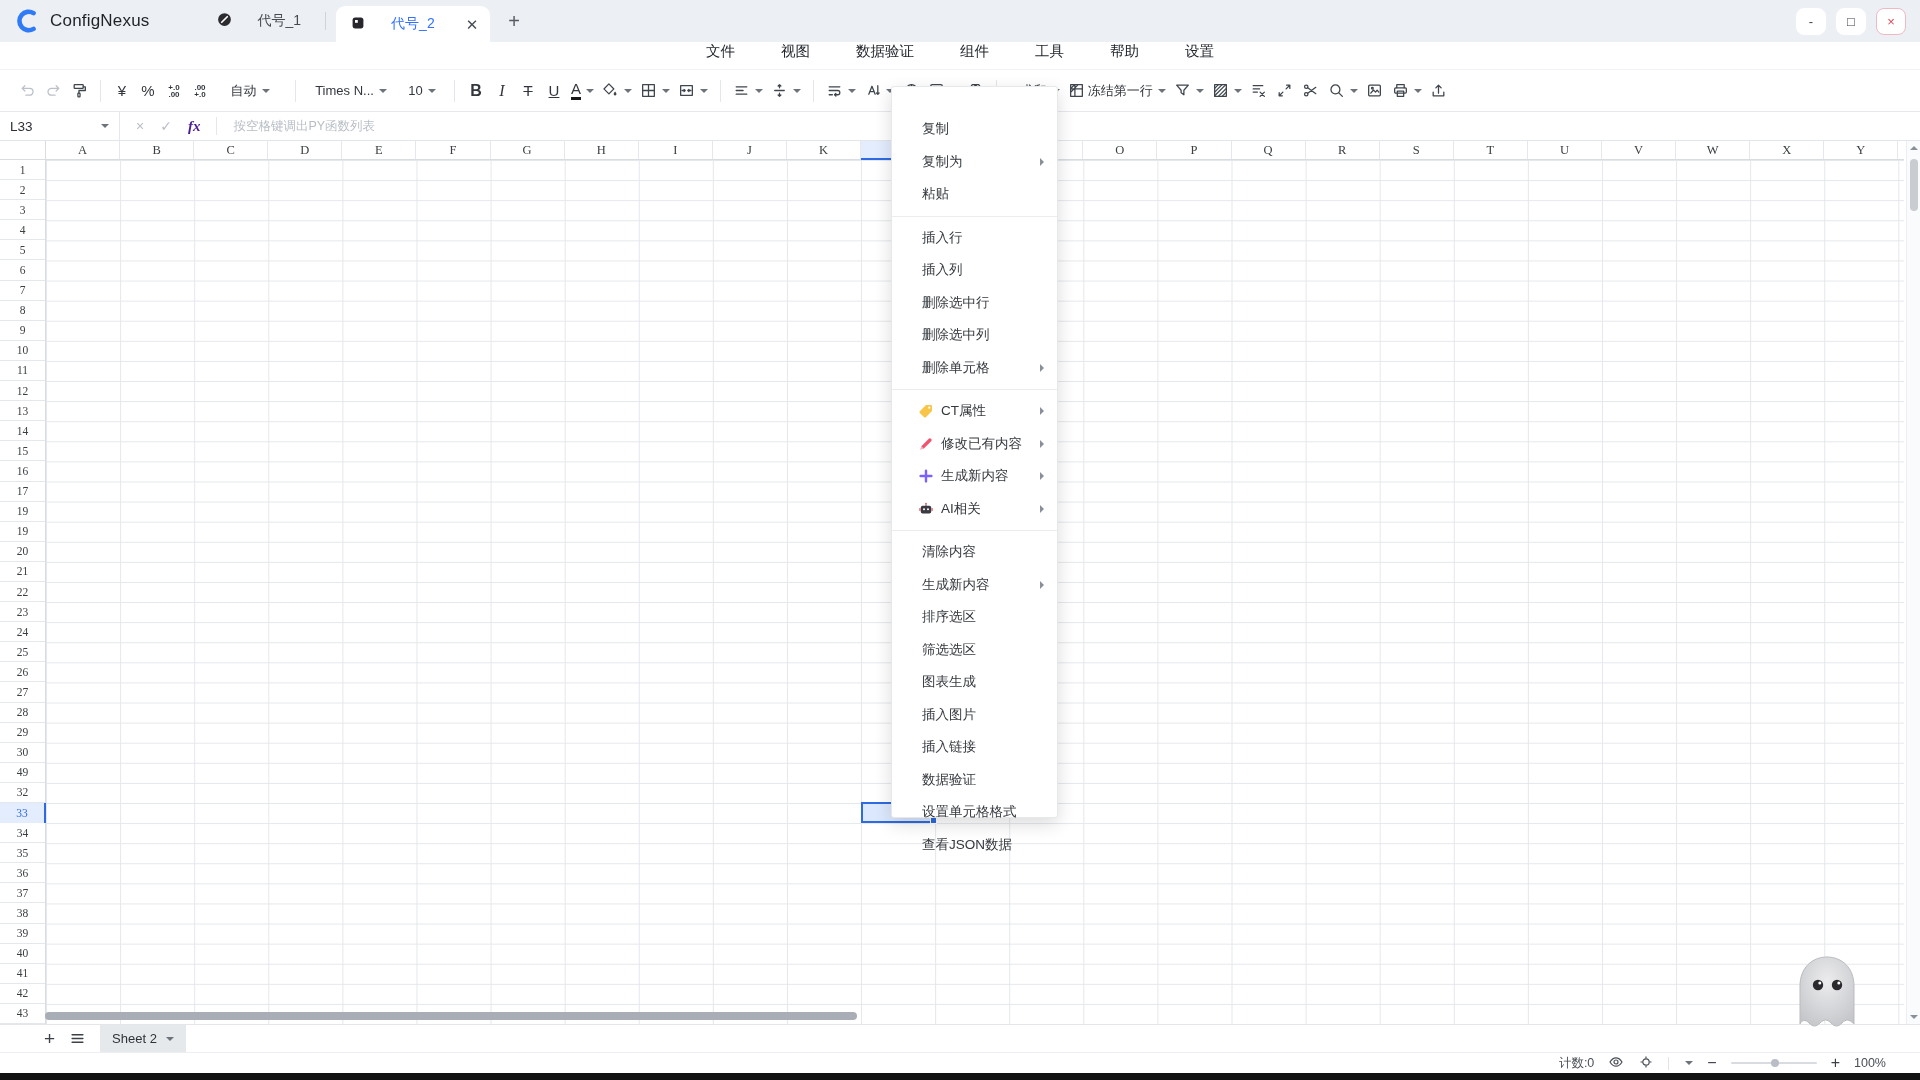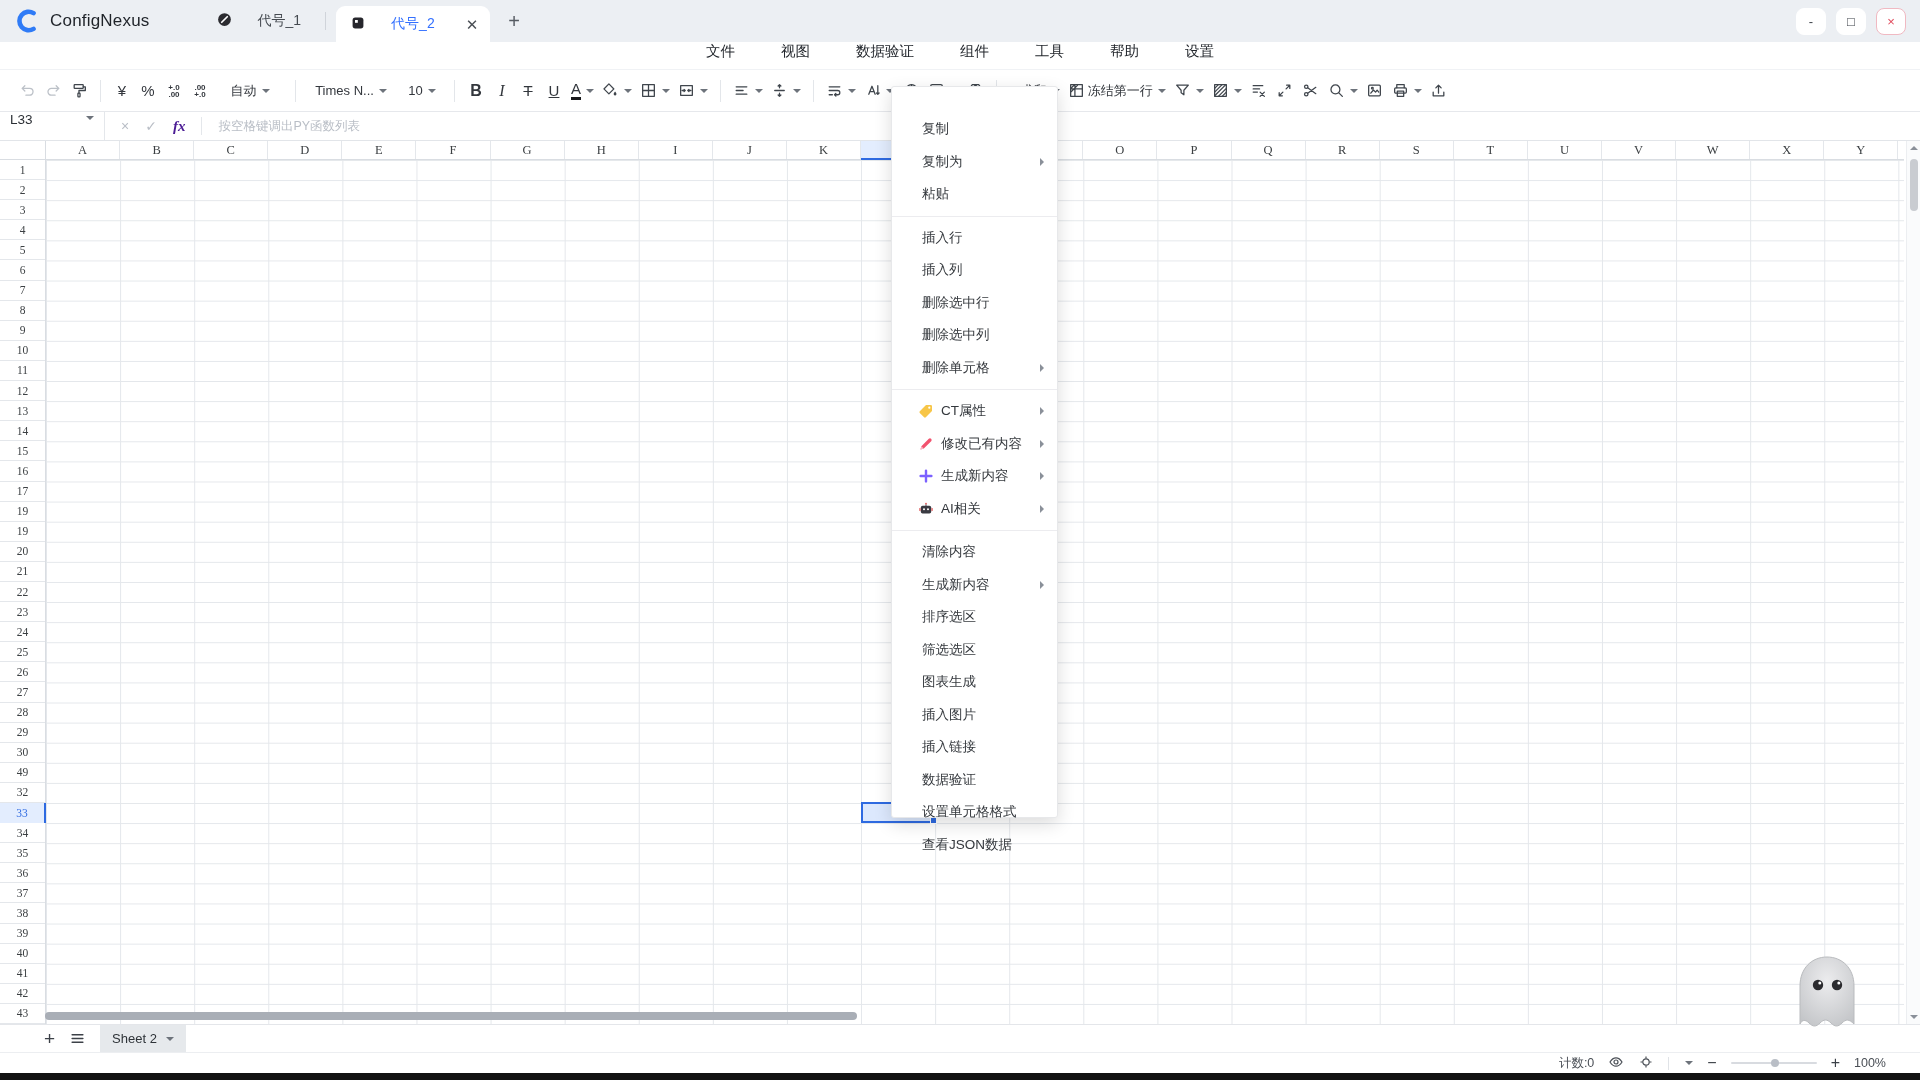--- a/index.html
+++ b/index.html
@@ -39,21 +39,21 @@
   .tb-txt.bold{font-weight:bold;font-size:16px}
   .tb-txt.italic{font-style:italic;font-family:"Liberation Serif",serif;font-size:16px}
   .tb-txt.strike{text-decoration:line-through;font-size:15px}
   .tb-txt.underline{text-decoration:underline;font-size:15px}
   .tb-txt.fontcolor{border-bottom:3px solid #17181a;line-height:1.05;font-size:15px}
   .tb-2line{font-size:8px;line-height:7px;color:#33373d;white-space:pre-line;text-align:center;font-weight:bold}
   .caret{width:0;height:0;border:4px solid transparent;border-top-color:#6d737b;margin-top:4px;margin-left:2px}
 
   
   .formulabar{left:0;top:112px;width:1920px;height:29px;background:#fff;border-bottom:1px solid #e2e5e9;display:flex;align-items:center}
-  .cellref-box{width:105px;height:100%;display:flex;padding:0 10px;border-right:1px solid #e4e7eb;font-size:13.5px;color:#2b2f35}
+  .cellref-box{width:120px;height:100%;display:flex;align-items:center;padding:0 10px;border-right:1px solid #e4e7eb;font-size:13.5px;color:#2b2f35}
   .cellref-box .caret{margin-left:auto}
   .fb-ic{margin-left:16px;font-size:14px;color:#b9bec6}
   .fb-fx{margin-left:16px;font-family:"Liberation Serif",serif;font-style:italic;font-weight:bold;font-size:15px;color:#4c1d95}
   .fb-div{width:1px;height:18px;background:#e4e7eb;margin-left:16px}
   .fb-placeholder{margin-left:16px;font-size:12.5px;color:#b9bec6}
 
   
   .corner{left:0;top:141px;width:46px;height:19px;background:#fff;border-right:1px solid var(--hdr-line);border-bottom:1px solid var(--hdr-line)}
   .colheads{left:46px;top:141px;width:1858px;height:19px;display:flex;border-bottom:1px solid var(--hdr-line);background:#fff;overflow:hidden}
   .ch{width:74.1px;flex:none;display:flex;align-items:center;justify-content:center;font-family:"Liberation Serif",serif;font-size:12.5px;color:#3c4043;border-right:1px solid var(--grid-line)}

